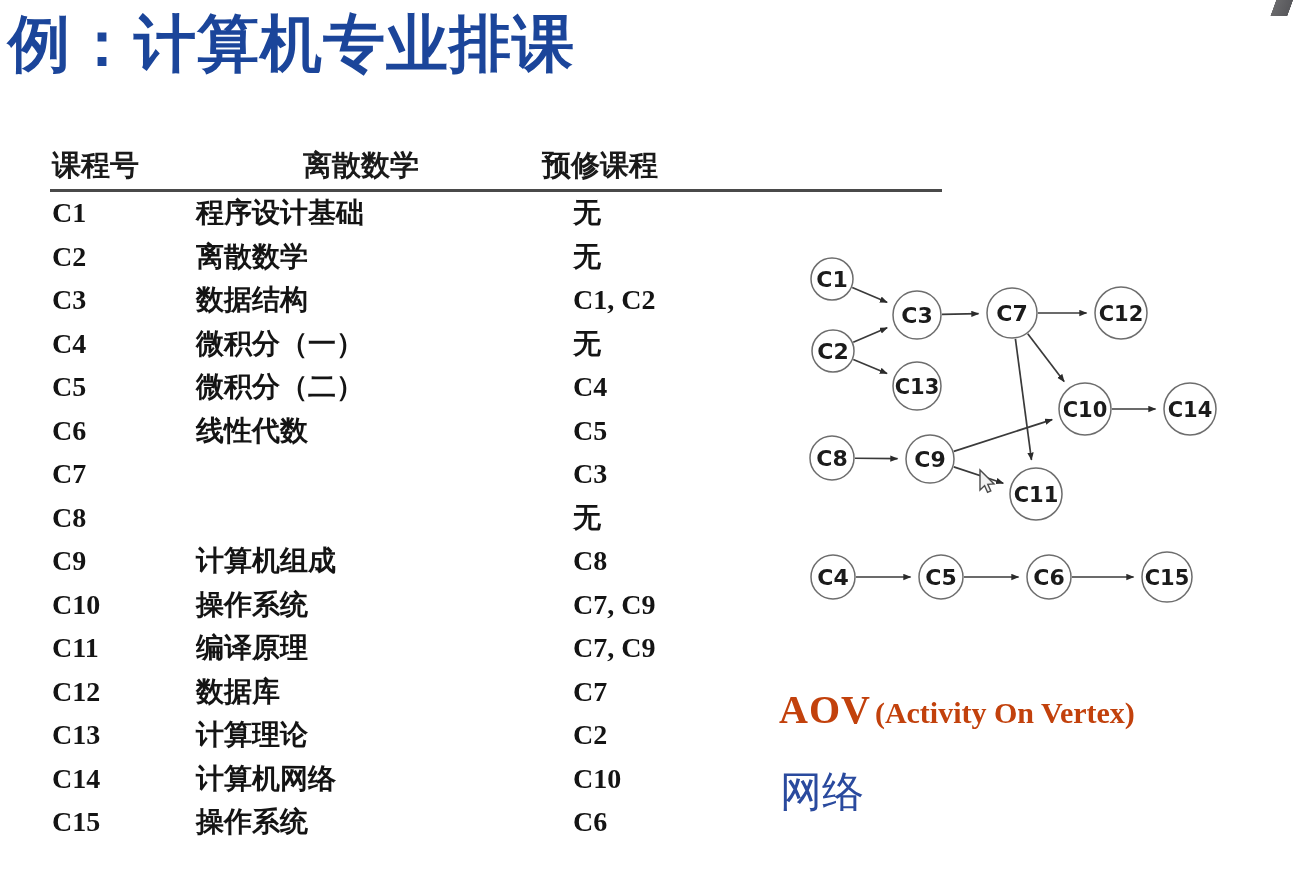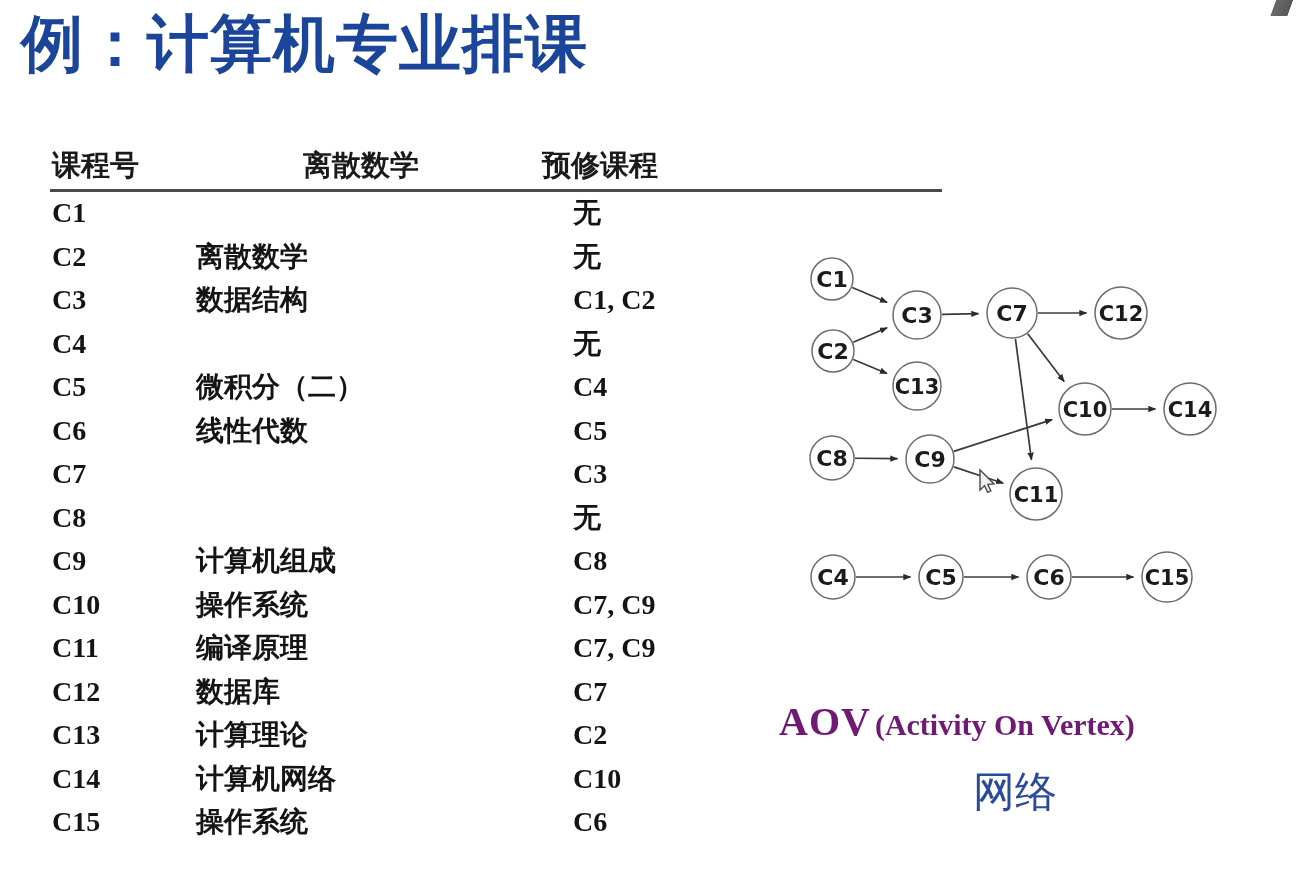--- a/index.html
+++ b/index.html
@@ -22,21 +22,20 @@
     position: absolute;
     left: 8px;
     top: 6px;
     font-family: "Liberation Serif", "DejaVu Serif", serif;
     font-size: 62px;
     font-weight: 700;
     color: #1b459a;
     letter-spacing: 1px;
     white-space: nowrap;
     line-height: 1.25;
-    margin-left: 13px;
   }
 
   
   #course-table {
     position: absolute;
     left: 50px;
     top: 146px;
     width: 892px;
   }
   .thead-row {
@@ -104,40 +103,39 @@
   }
 
   
   #aov-caption {
     position: absolute;
     left: 779px;
     top: 686px;
     width: 480px;
     text-align: left;
     white-space: nowrap;
-    color: #701a75;
-    font-family: "Liberation Serif", "DejaVu Serif", serif;
-    margin-top: 12px;
+    color: #c2410c;
+    font-family: "Liberation Serif", "DejaVu Serif", serif;
   }
   #aov-caption .aov-abbr {
     font-size: 40px;
     font-weight: 700;
     letter-spacing: 1px;
   }
   #aov-caption .aov-expand {
     font-size: 30px;
     font-weight: 700;
     letter-spacing: 0px;
   }
   #network-caption {
     position: absolute;
     left: 780px;
     top: 764px;
     width: 470px;
-    text-align: center;
+    text-align: left;
     font-size: 42px;
     font-weight: 500;
     color: #2a4a9e;
     font-family: "Liberation Serif", "DejaVu Serif", serif;
     white-space: nowrap;
   }
 
   
   #corner-artifact {
     position: absolute;
@@ -160,34 +158,36 @@
     <div class="th col-id">课程号</div>
     <div class="th col-name">离散数学</div>
     <div class="th col-pre">预修课程</div>
   </div>
 
   <div id="table-rule"></div>
 
   <div id="table-body">
       <div class="trow">
         <div class="td col-id">C1</div>
+        <div class="td col-name">程序设计基础</div>
         <div class="td col-pre">无</div>
       </div>
       <div class="trow">
         <div class="td col-id">C2</div>
         <div class="td col-name">离散数学</div>
         <div class="td col-pre">无</div>
       </div>
       <div class="trow">
         <div class="td col-id">C3</div>
         <div class="td col-name">数据结构</div>
         <div class="td col-pre">C1, C2</div>
       </div>
       <div class="trow">
         <div class="td col-id">C4</div>
+        <div class="td col-name">微积分（一）</div>
         <div class="td col-pre">无</div>
       </div>
       <div class="trow">
         <div class="td col-id">C5</div>
         <div class="td col-name">微积分（二）</div>
         <div class="td col-pre">C4</div>
       </div>
       <div class="trow">
         <div class="td col-id">C6</div>
         <div class="td col-name">线性代数</div>

